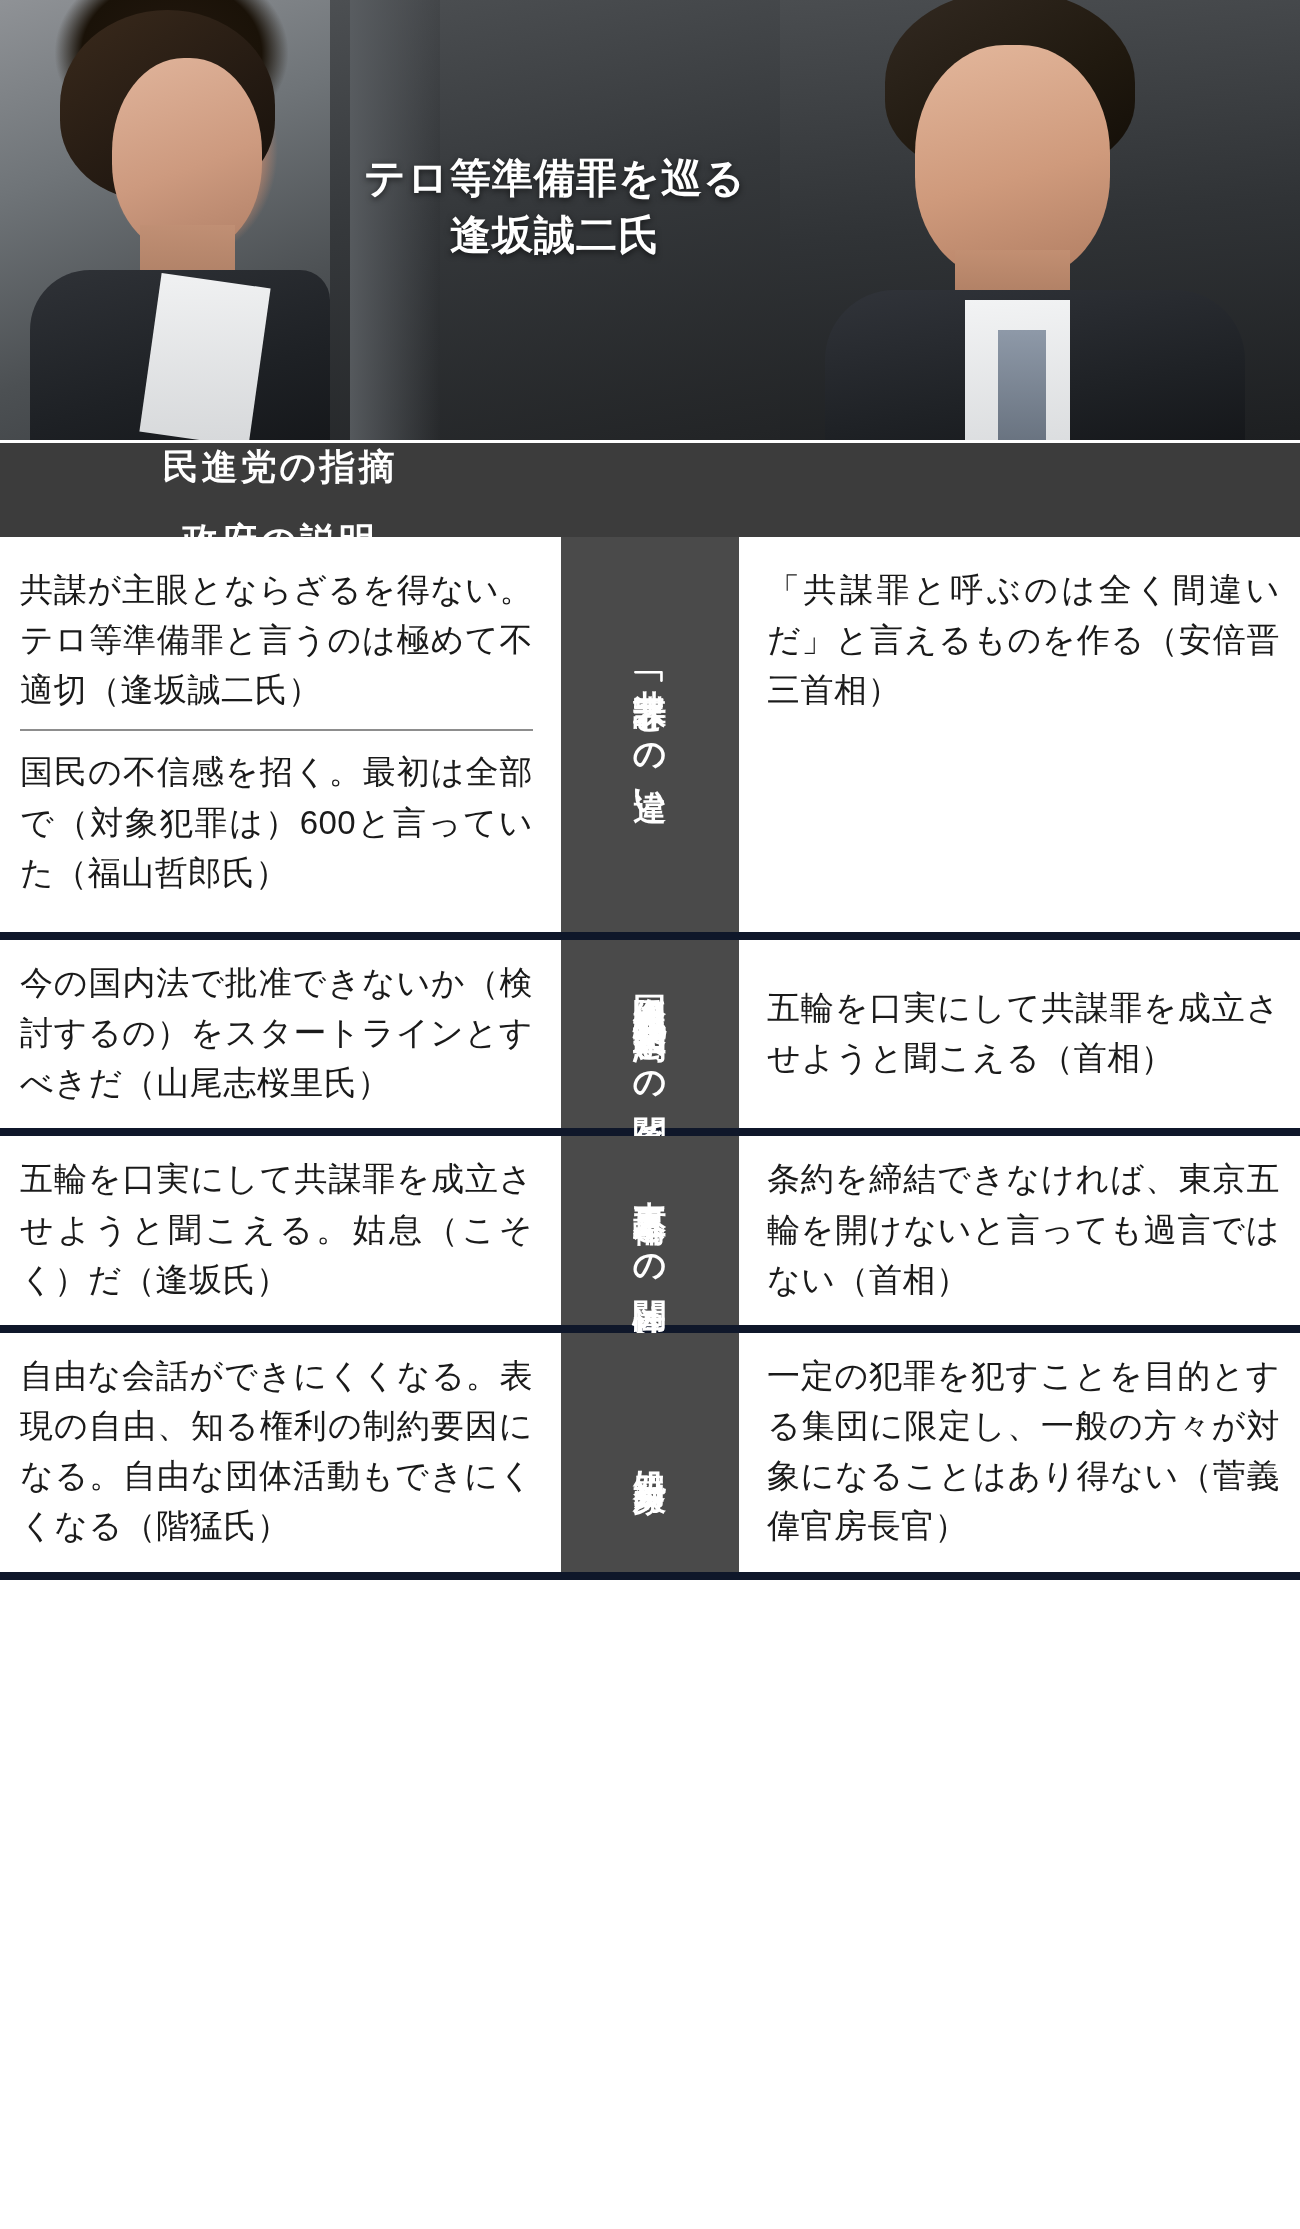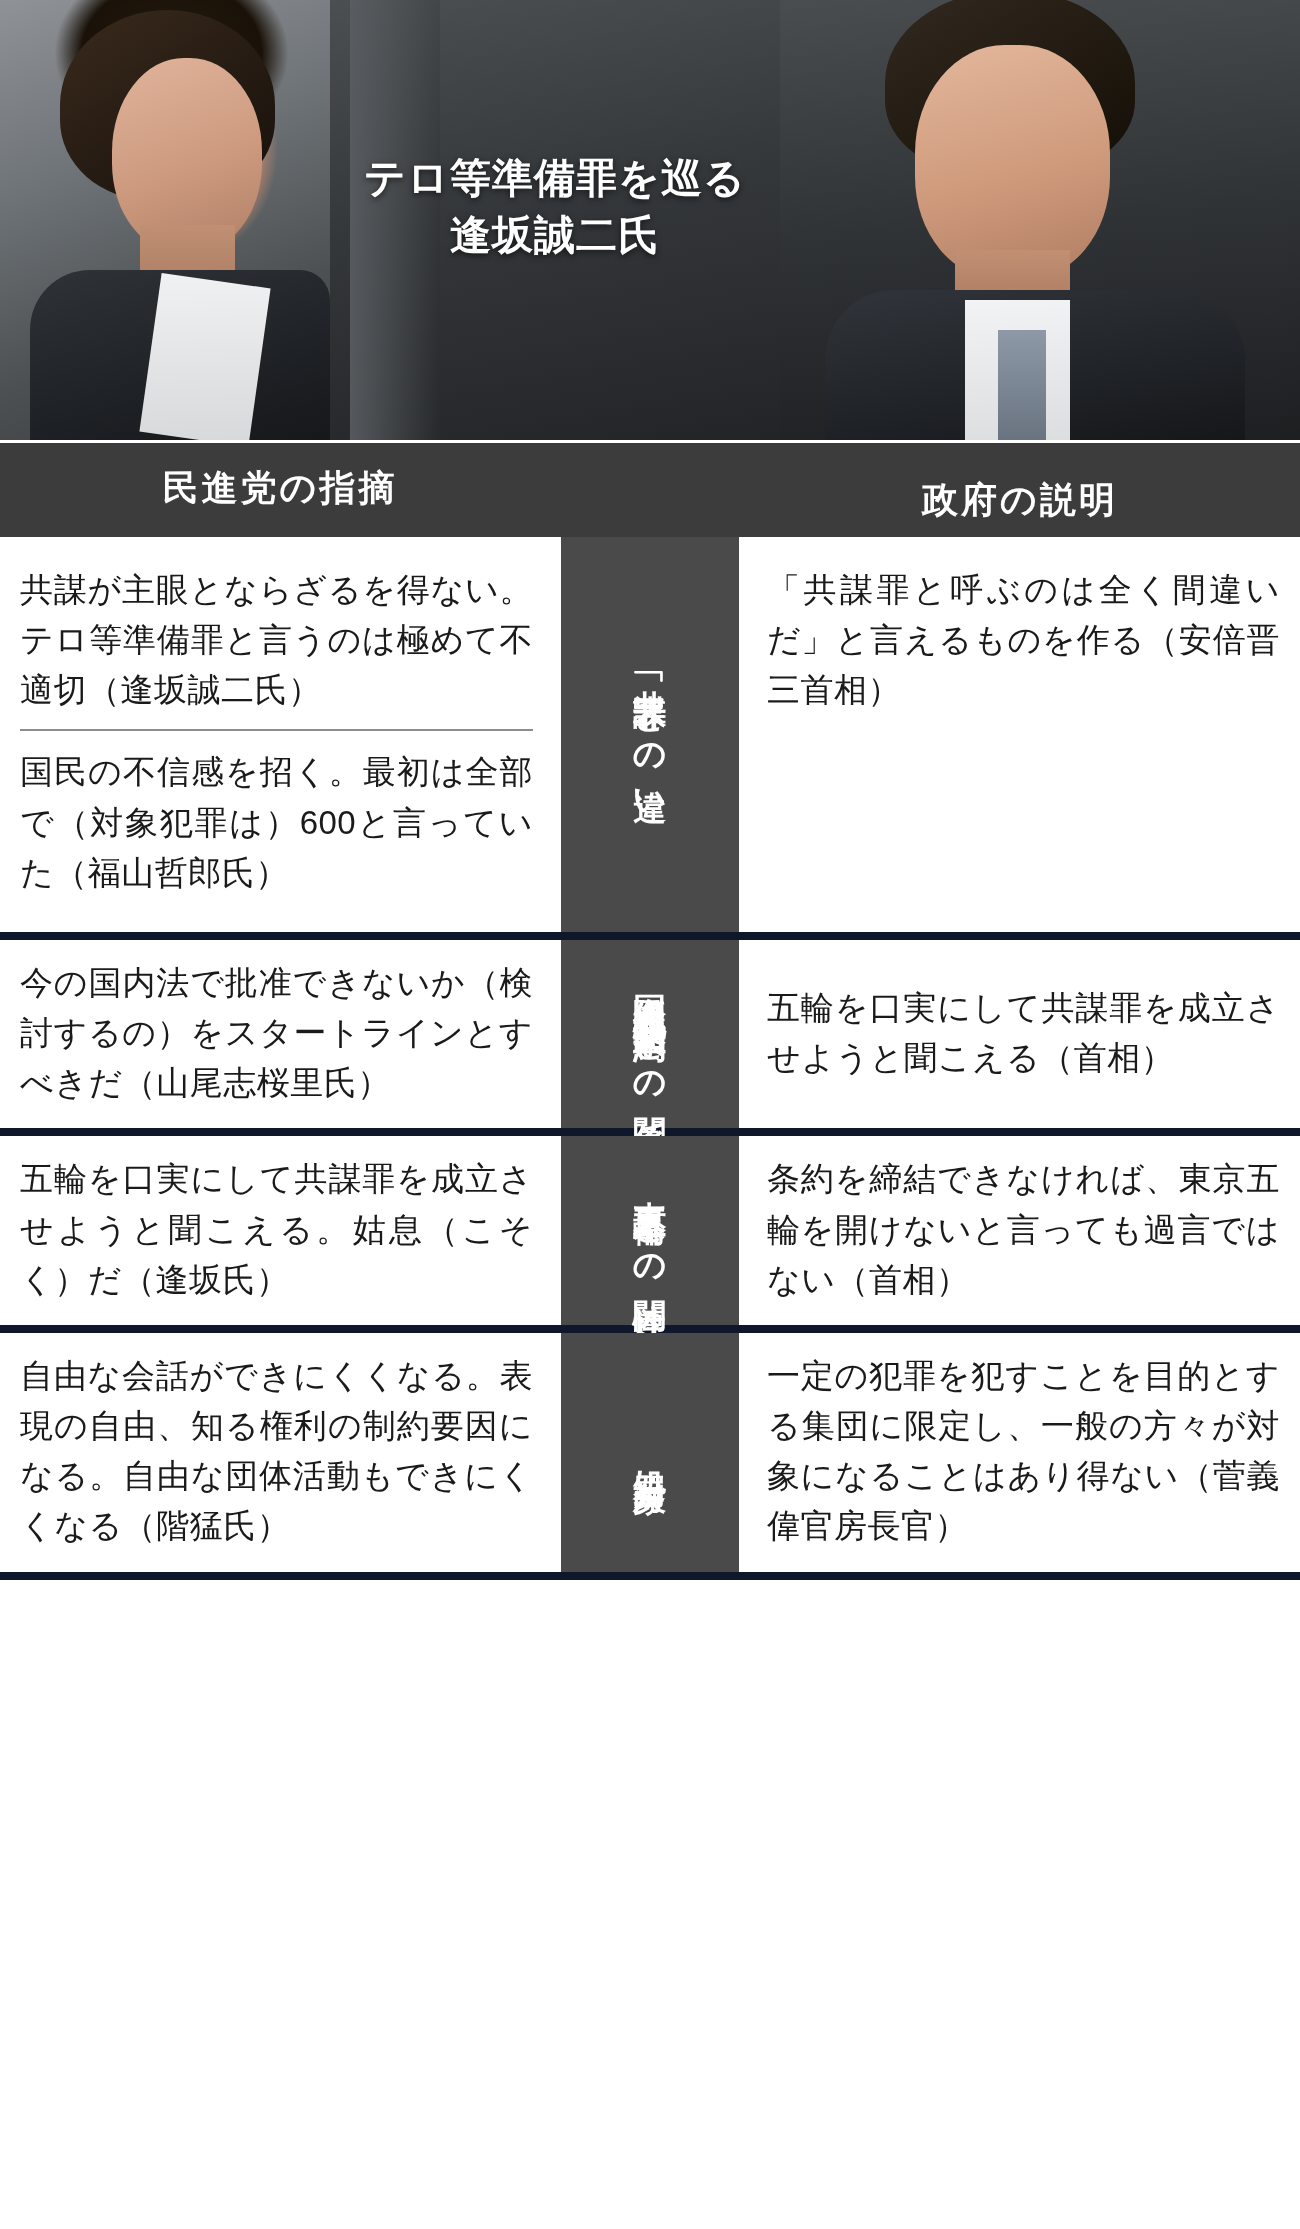--- a/index.html
+++ b/index.html
@@ -150,20 +150,21 @@
   .head-title .line { display: block; }
 
   
   .col-head {
     display: flex;
     width: 1300px;
     height: 90px;
     background: #3c3c3c;
     color: #ffffff;
     border-top: 3px solid #ffffff;
+    flex-direction: column;
   }
   .col-head .ch {
     display: flex;
     align-items: center;
     justify-content: center;
     font-size: 36px;
     font-weight: bold;
     letter-spacing: 3px;
   }
   .col-head .ch-left  { width: 560px; }

